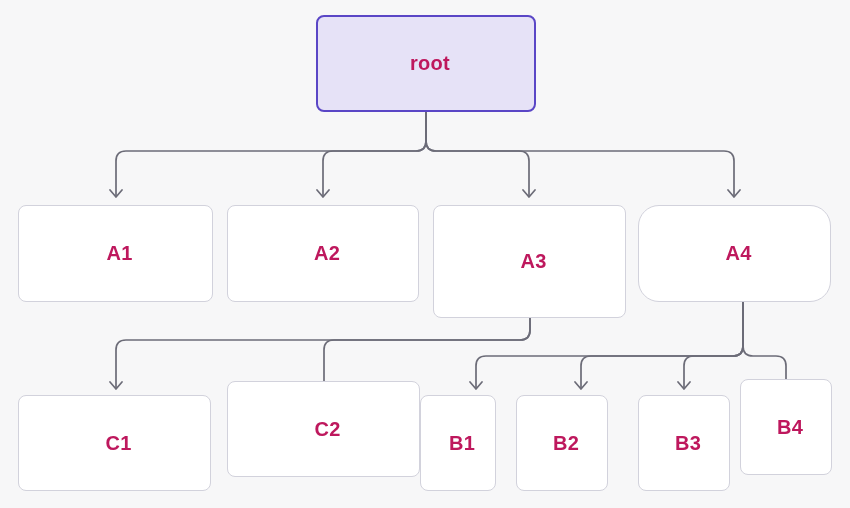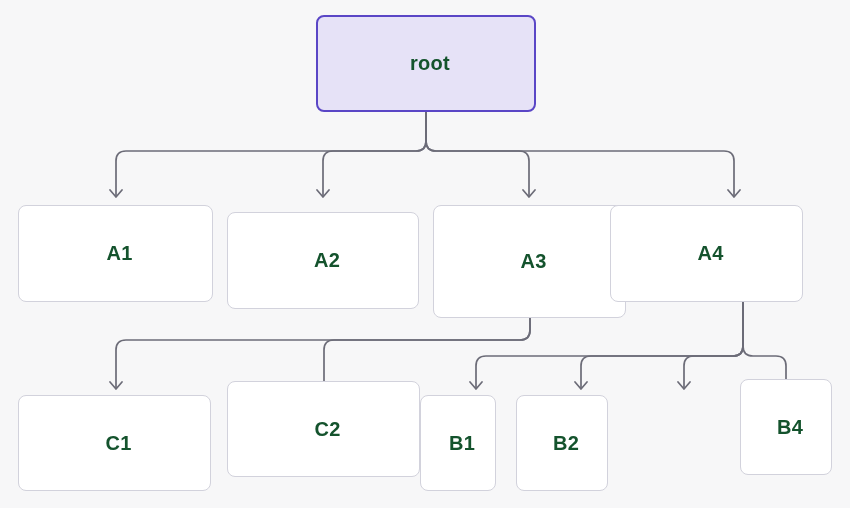--- a/index.html
+++ b/index.html
@@ -25,21 +25,21 @@
     position: absolute;
     box-sizing: border-box;
     background: #ffffff;
     border: 1px solid #d2d2dc;
     border-radius: 8px;
     display: flex;
     align-items: center;
     justify-content: center;
     font-size: 20px;
     font-weight: 700;
-    color: #14532d;
+    color: #be185d;
     letter-spacing: 0.3px;
     padding-left: 8px;
   }
   .node.root {
     background: #e6e2f7;
     border: 2px solid #5a46c6;
   }
 </style>
 </head>
 <body>
@@ -64,23 +64,24 @@
       <path d="M743,302 L743,346 Q743,356 733,356 L486,356 Q476,356 476,366 L476,389" marker-end="url(#arrowhead)"></path>
       <path d="M743,302 L743,346 Q743,356 733,356 L591,356 Q581,356 581,366 L581,389" marker-end="url(#arrowhead)"></path>
       <path d="M743,302 L743,346 Q743,356 733,356 L694,356 Q684,356 684,366 L684,389" marker-end="url(#arrowhead)"></path>
       <path d="M743,302 L743,346 Q743,356 753,356 L776,356 Q786,356 786,366 L786,389" marker-end="url(#arrowhead)"></path>
     </g>
   </svg>
 
   <div class="node root" style="left:316px; top:15px; width:220px; height:97px;">root</div>
 
   <div class="node" style="left:18px; top:205px; width:195px; height:97px;">A1</div>
-  <div class="node" style="left:227px; top:205px; width:192px; height:97px;margin-top:7px;">A2</div>
+  <div class="node" style="left:227px; top:205px; width:192px; height:97px;">A2</div>
   <div class="node" style="left:433px; top:205px; width:193px; height:113px;">A3</div>
-  <div class="node" style="left:610px; top:205px; width:193px; height:97px;">A4</div>
+  <div class="node" style="left:638px; top:205px; width:193px; height:97px;border-radius:21px;">A4</div>
 
   <div class="node" style="left:18px; top:395px; width:193px; height:96px;">C1</div>
   <div class="node" style="left:227px; top:381px; width:193px; height:96px;">C2</div>
   <div class="node" style="left:420px; top:395px; width:76px; height:96px;">B1</div>
   <div class="node" style="left:516px; top:395px; width:92px; height:96px;">B2</div>
+  <div class="node" style="left:638px; top:395px; width:92px; height:96px;">B3</div>
   <div class="node" style="left:740px; top:379px; width:92px; height:96px;">B4</div>
 
 </div>
 
 </body></html>

